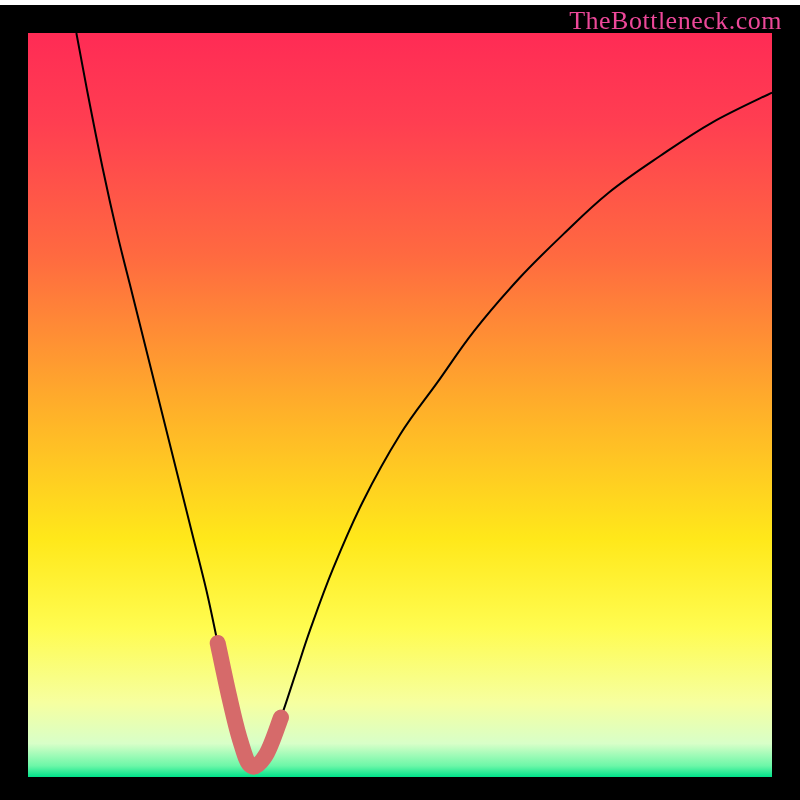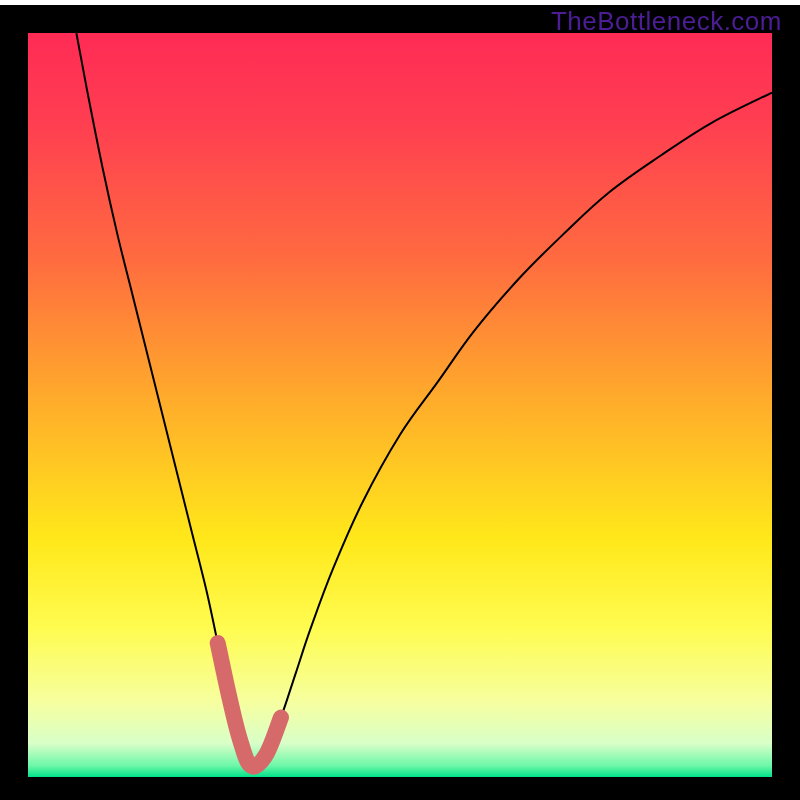--- a/index.html
+++ b/index.html
@@ -8,23 +8,23 @@
     background: #ffffff;
     width: 800px;
     height: 800px;
     overflow: hidden;
     position: relative;
   }
   .watermark {
     position: absolute;
     top: 6px;
     right: 18px;
-    font-family: Liberation Sans, sans-serif;
+    font-family: Liberation Serif, serif;
     font-size: 26px;
-    color: #4c1d95;
+    color: #ec4899;
     font-weight: 500;
     letter-spacing: 0.5px;
     z-index: 10;
   }
   svg {
     display: block;
   }
 </style>
 </head>
 <body>

